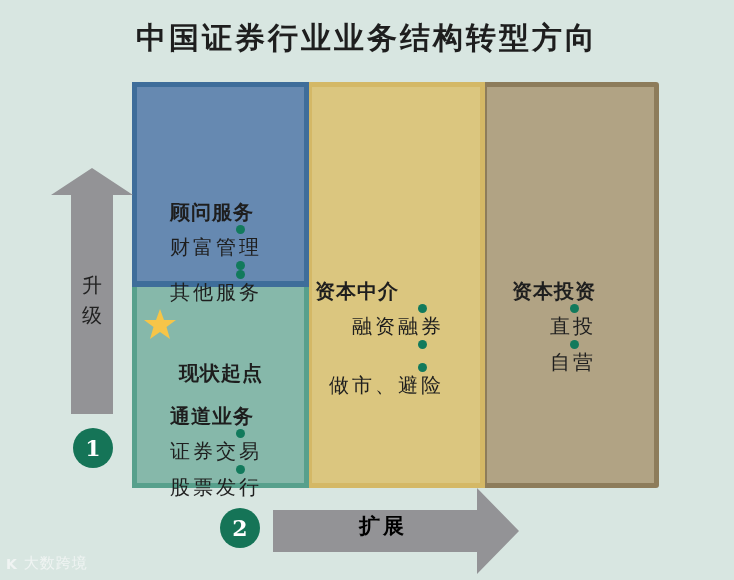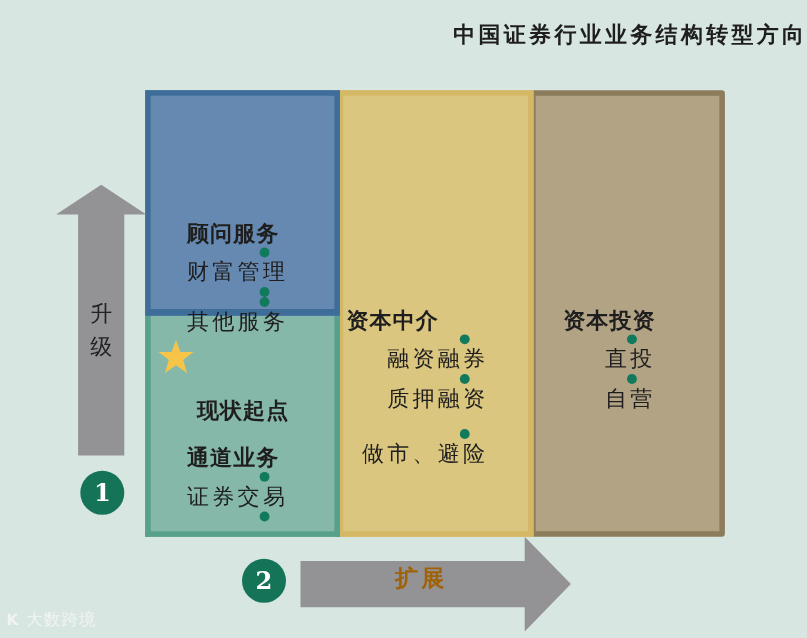--- a/index.html
+++ b/index.html
@@ -3,38 +3,38 @@
 <meta charset="utf-8">
 <style>
   html, body { margin:0; padding:0; }
   body {
     width:734px; height:580px; overflow:hidden;
     background:#d8e6e1;
     font-family:"DejaVu Serif", "Liberation Serif", serif;
     position:relative; color:#1e1e1e;
   }
   .title {
-    position:absolute; left:0; top:18px; width:734px; text-align:right;
-    font-size:20px; font-weight:bold; letter-spacing:3px; color:#1e1e1e;
+    position:absolute; left:0; top:18px; width:734px; text-align:center;
+    font-size:30px; font-weight:bold; letter-spacing:3px; color:#1e1e1e;
   }
   .box { position:absolute; box-sizing:border-box; }
   .box-advisory { left:132px; top:82px; width:177px; height:205px; background:#6689b1; border:5px solid #3e6d9a; border-bottom-width:6px; }
   .box-channel { left:132px; top:285px; width:177px; height:203px; background:#86b8aa; border:5px solid #57a08c; border-top:none; }
   .box-intermediary { left:307px; top:82px; width:178px; height:406px; background:#dbc67f; border:5px solid #d4b866; }
   .box-investment { left:482px; top:82px; width:177px; height:406px; background:#b1a384; border:5px solid #8d7c5b; border-radius:3px; }
 
   .group { position:absolute; }
   .heading { font-size:20px; font-weight:bold; letter-spacing:1px; line-height:26px; white-space:nowrap;margin-top:47px; }
   .item { font-size:20px; letter-spacing:3px; line-height:27px; white-space:nowrap; display:flex; align-items:flex-end;flex-direction:column; }
   .bullet { display:inline-block; width:9px; height:9px; border-radius:50%; background:#127a5c; margin-right:17px; margin-left:4px; }
 
   .up-arrow { position:absolute; left:51px; top:168px; width:82px; height:248px; }
   .up-label { position:absolute; left:72px; top:270px; width:40px; text-align:center; font-size:20px; line-height:30px; color:#222; }
   .right-arrow { position:absolute; left:273px; top:488px; width:246px; height:86px; }
-  .right-label { position:absolute; left:273px; top:512px; width:220px; text-align:center; font-size:21px; font-weight:bold; letter-spacing:3px; color:#a16207; }
+  .right-label { position:absolute; left:273px; top:512px; width:220px; text-align:center; font-size:21px; font-weight:bold; letter-spacing:3px; color:#000000; }
   .circle {
     position:absolute; width:40px; height:40px; border-radius:50%;
     background:#157457; color:#fff; font-size:22px; font-weight:bold;
     display:flex; align-items:center; justify-content:center;
     font-family:"DejaVu Serif", serif;
   }
   .star { position:absolute; left:143px; top:307px; width:34px; height:34px; }
   .watermark {
     position:absolute; left:6px; top:554px; font-size:15px; color:#f3f6f5;
     font-family:"DejaVu Sans", sans-serif; letter-spacing:1px; opacity:0.9;
@@ -73,32 +73,32 @@
 <div class="heading" style="position:absolute; left:179px; top:313px;">现状起点</div>
 
 <div class="group" style="left:170px; top:356px;">
   <div class="heading">通道业务</div>
   <div class="item">
       <span class="bullet"></span>
       <span>证券交易</span>
     </div>
   <div class="item">
       <span class="bullet"></span>
+      <span>股票发行</span>
     </div>
 </div>
 
 <div class="group" style="left:315px; top:231px;">
   <div class="heading">资本中介</div>
   <div class="item" style="margin-left:14px;">
       <span class="bullet"></span>
       <span>融资融券</span>
     </div>
   <div class="item" style="margin-left:14px;">
       <span class="bullet"></span>
-      <span>质押融资</span>
     </div>
   <div class="item" style="margin-left:14px;margin-top:14px;">
       <span class="bullet"></span>
       <span>做市、避险</span>
     </div>
 </div>
 
 <div class="group" style="left:512px; top:231px;">
   <div class="heading">资本投资</div>
   <div class="item" style="margin-left:10px;">

